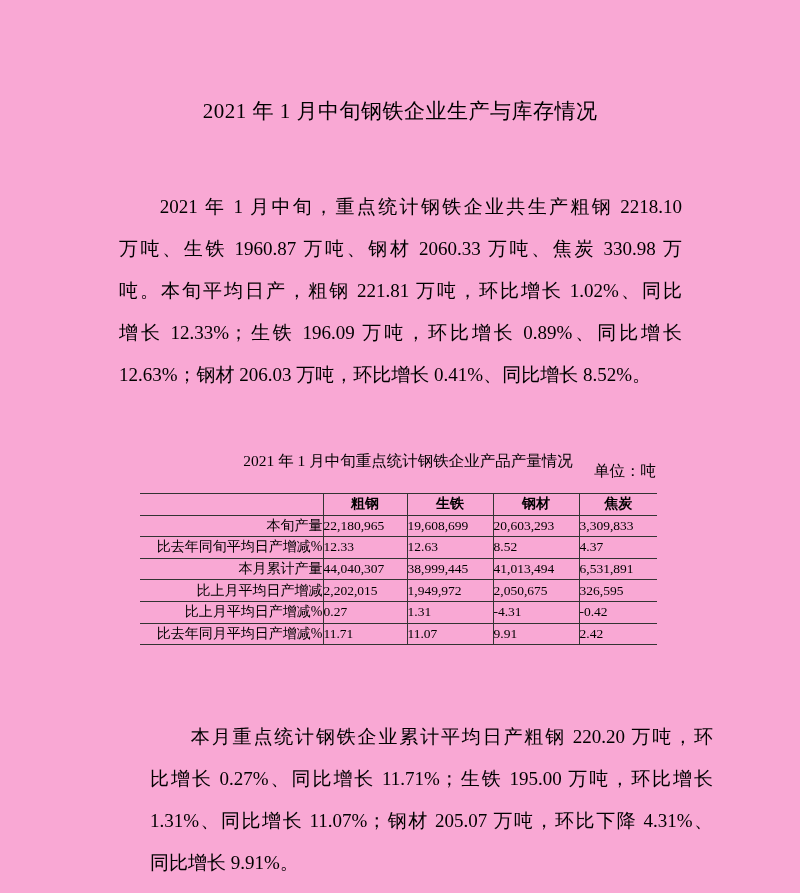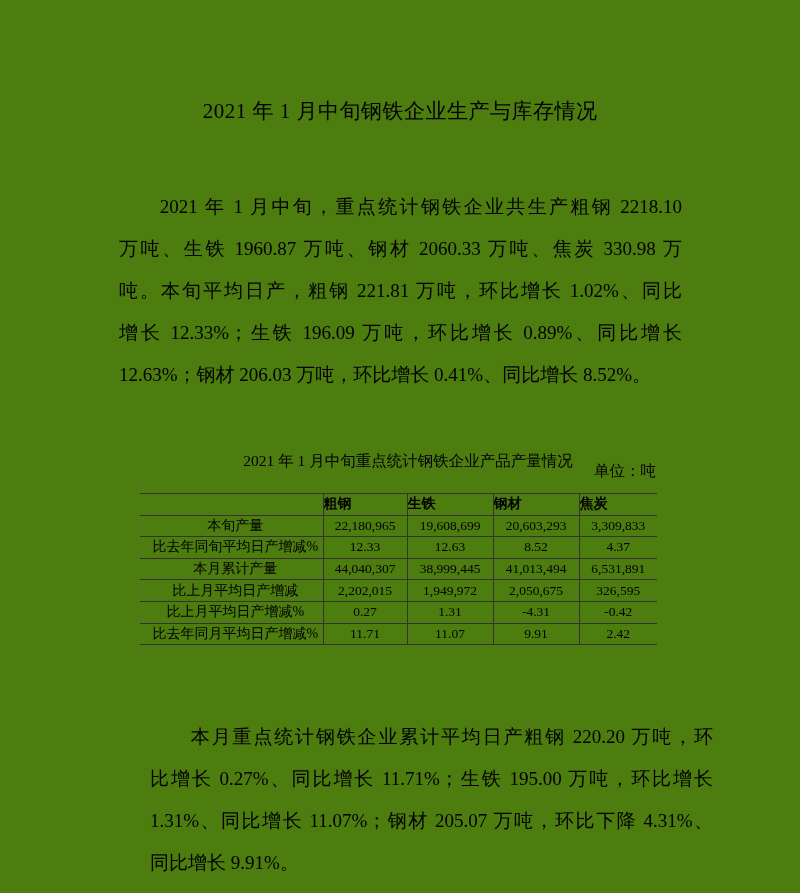--- a/index.html
+++ b/index.html
@@ -1,20 +1,20 @@
 <!DOCTYPE html>
 <html><head>
 <meta charset="utf-8">
 <style>
   html,body{margin:0;padding:0;background:#e9e9e9;}
   .page{
     position:relative;
     width:800px;height:893px;
     margin:0 auto;
-    background:#4d7c0f;
+    background:#f9a8d4;
     font-family:"Liberation Serif","DejaVu Serif",serif;
     color:#000;
     overflow:hidden;
   }
   .doc-title{
     position:absolute;top:96px;left:0;width:800px;
     text-align:center;
     font-size:21px;line-height:30px;
     letter-spacing:0.5px;
   }
@@ -50,23 +50,23 @@
   }
   table.prod th,table.prod td{
     height:20.6px;
     padding:0;
     border-bottom:1px solid #333;
     vertical-align:middle;
     font-weight:normal;
     overflow:hidden;
     white-space:nowrap;
   }
-  table.prod th{font-weight:bold;text-align:left;margin-left:42px;}
-  table.prod td.rowlabel{text-align:center;padding-left:8px;}
-  table.prod td.num{text-align:center;font-size:13.5px;}
+  table.prod th{font-weight:bold;text-align:center;margin-left:42px;}
+  table.prod td.rowlabel{text-align:right;padding-left:8px;}
+  table.prod td.num{text-align:left;font-size:13.5px;}
   table.prod th.vline,table.prod td.vline{border-left:1px solid #333;}
 </style>
 </head>
 <body>
 
 <div class="page">
 
   <div class="doc-title">2021 年 1 月中旬钢铁企业生产与库存情况</div>
 
   <div class="para" id="para1">

